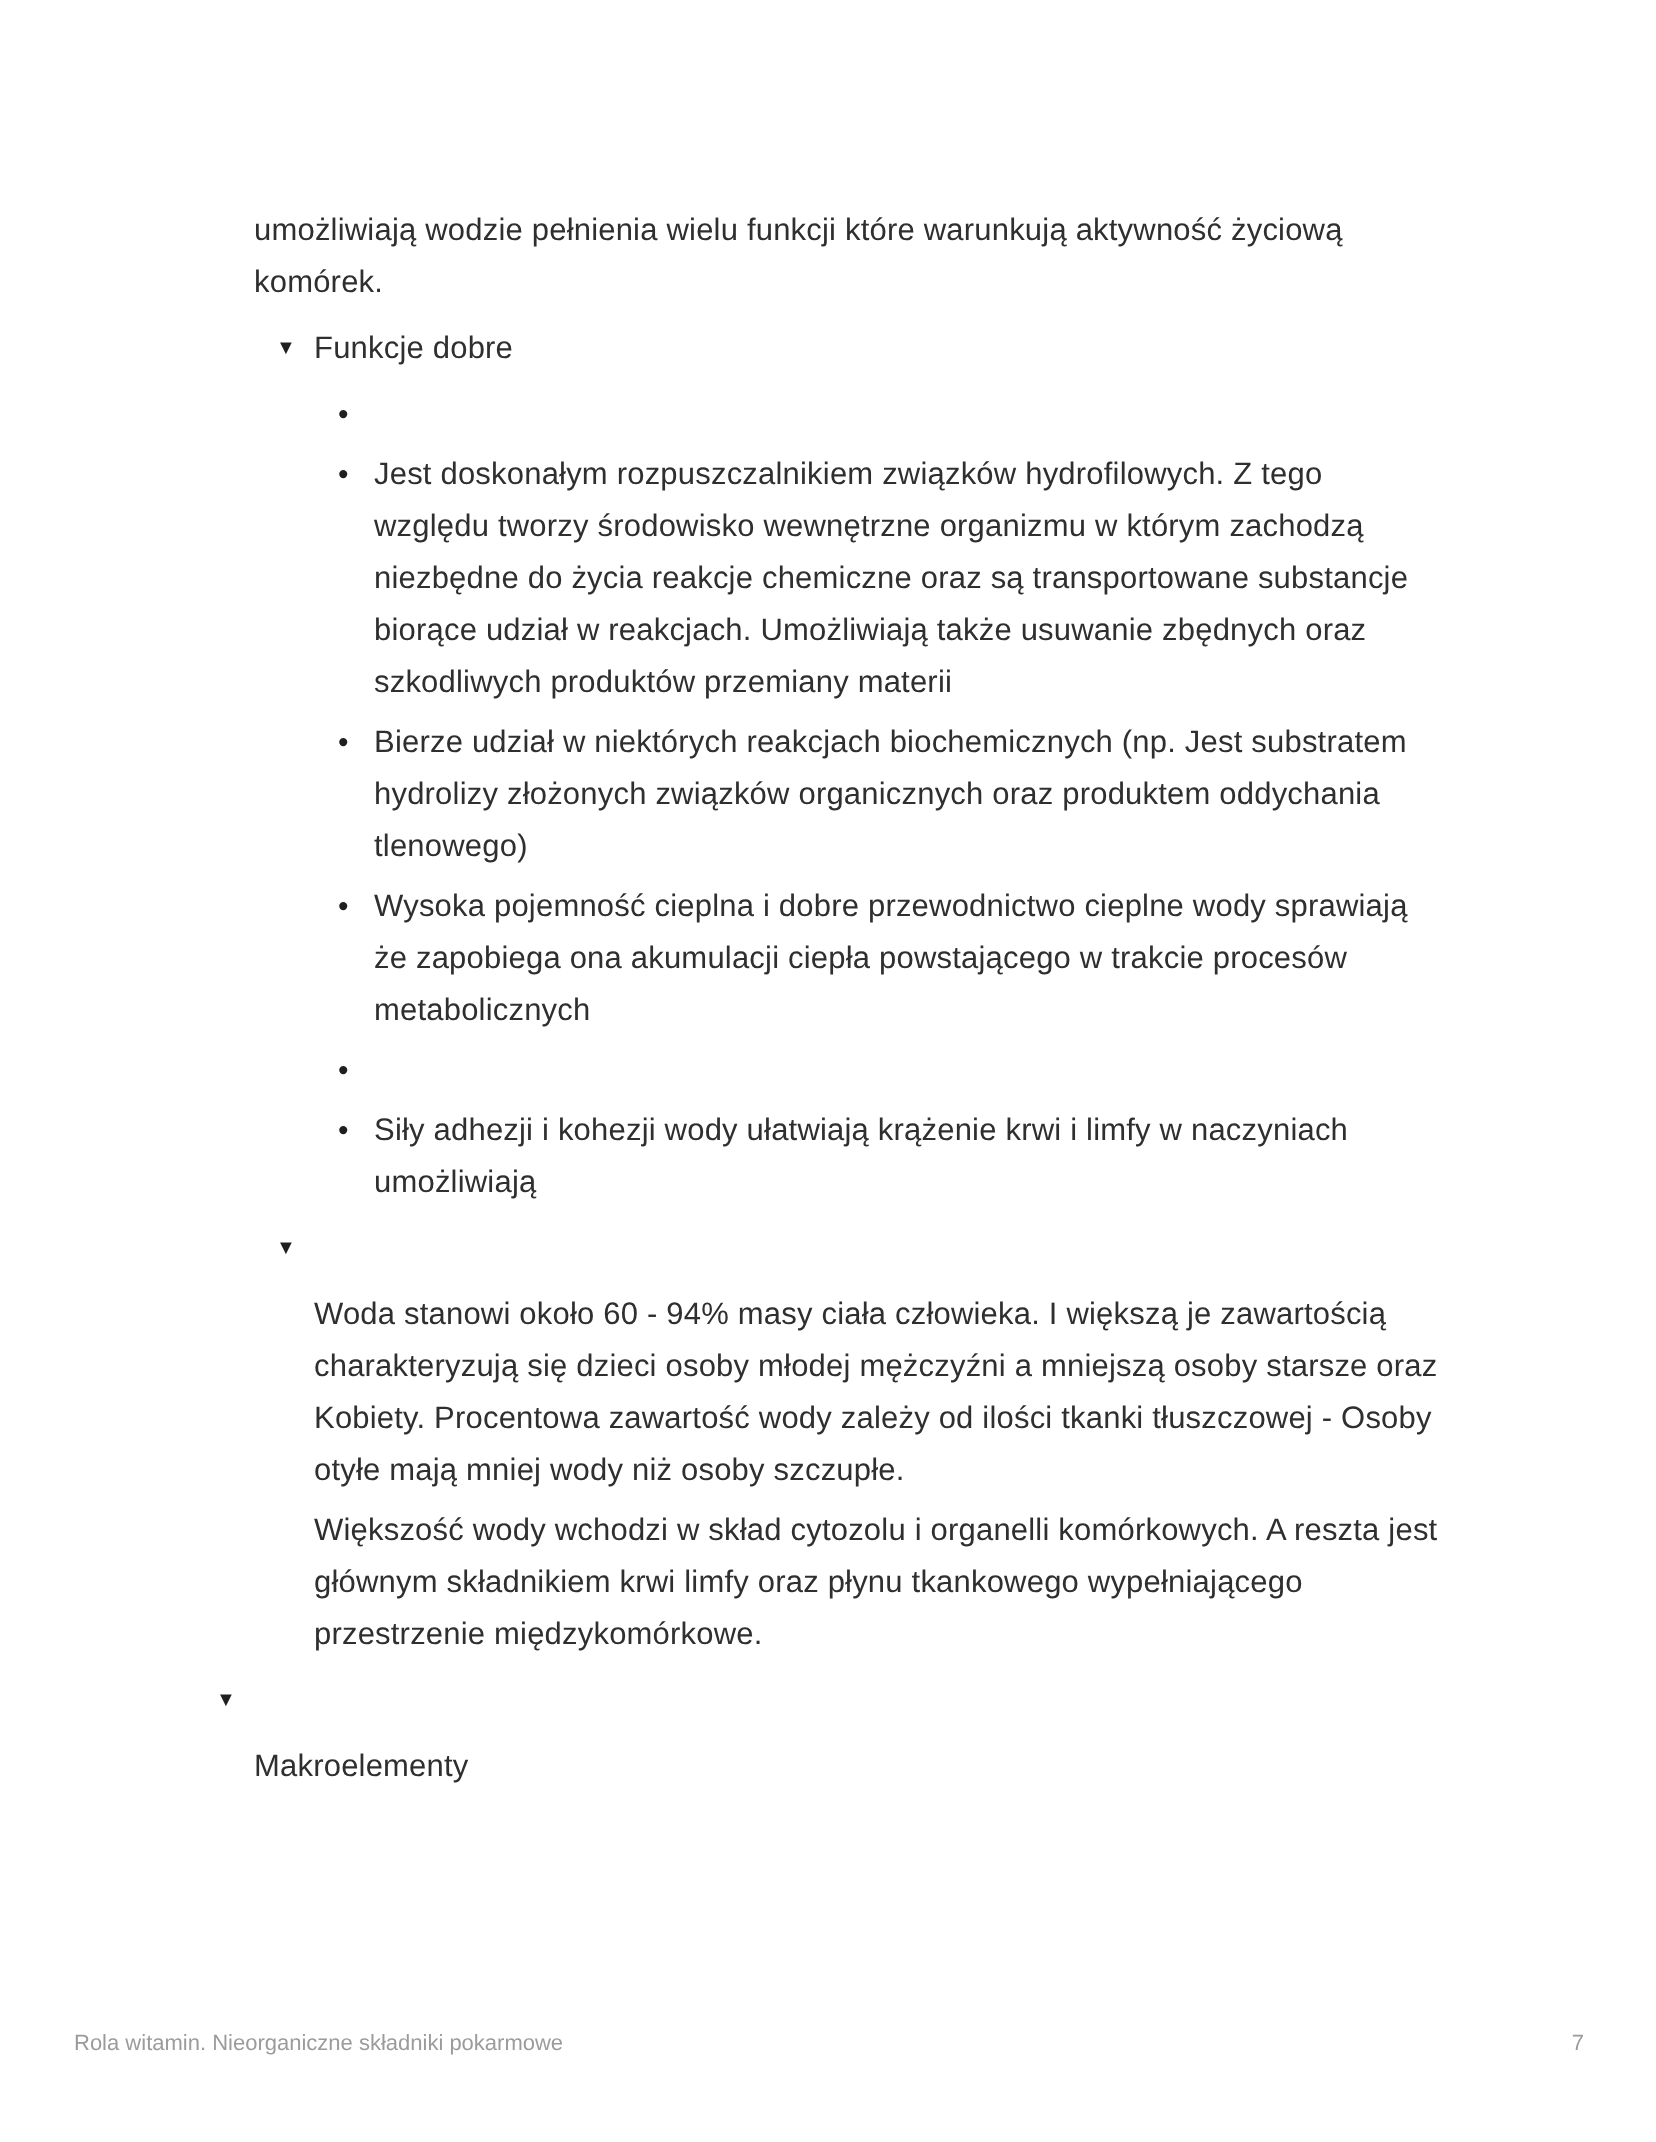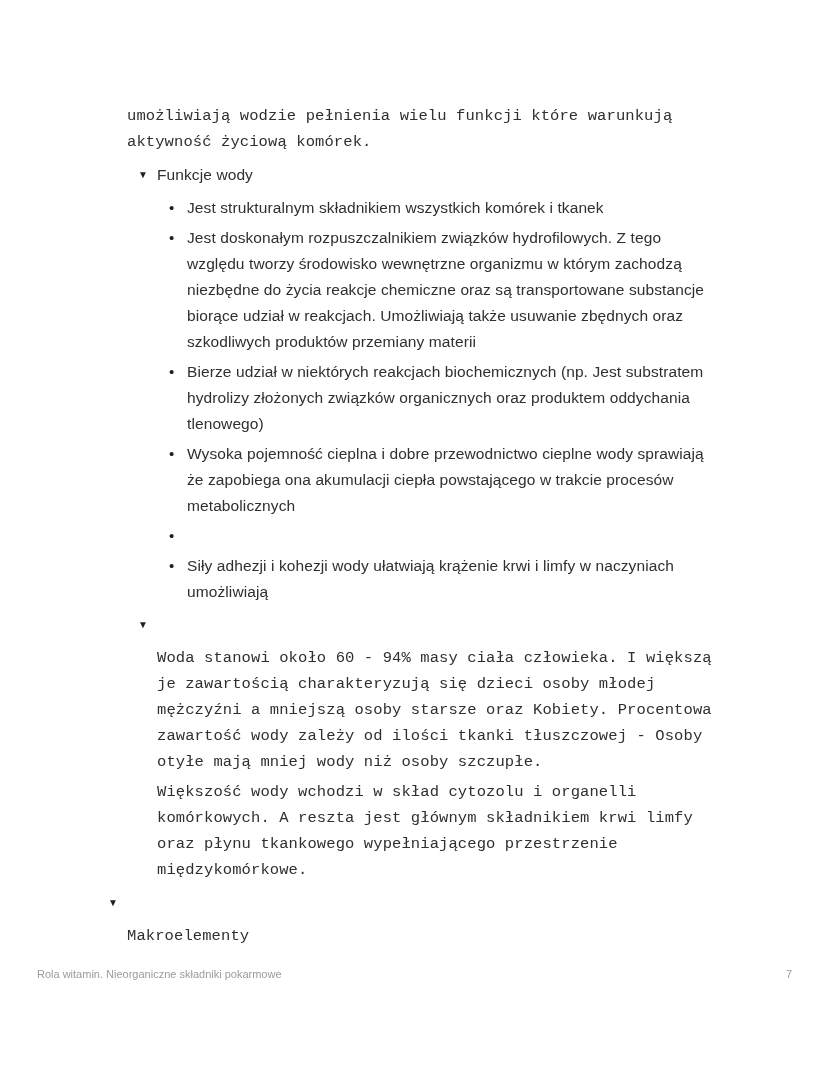--- a/index.html
+++ b/index.html
@@ -21,21 +21,20 @@
   }
   .content {
     padding: 99px 105px 0 127px;
     width: 828px;
   }
   p.block {
     font-size: 15.5px;
     line-height: 26px;
     margin: 4px 0;
     letter-spacing: 0.1px;
-    font-family: Liberation Mono, monospace;
   }
   .indent-1 { margin-left: 30px; }
   .toggle-row {
     display: flex;
     align-items: flex-start;
     margin: 7px 0;
   }
   .toggle-marker {
     flex: none;
     width: 19px;
@@ -70,48 +69,47 @@
   }
   .bullet-text {
     font-size: 15.5px;
     line-height: 26px;
     letter-spacing: 0.1px;
   }
   .footer {
     position: absolute;
     left: 37px;
     right: 36px;
-    top: 968px;
+    top: 1016px;
     display: flex;
     justify-content: space-between;
     align-items: baseline;
     font-size: 11px;
     line-height: 13px;
     color: #9b9b9b;
   }
 </style>
 </head>
 <body>
 
 <div class="page">
   <div class="content">
 
     <p class="block">umożliwiają wodzie pełnienia wielu funkcji które warunkują aktywność życiową komórek.</p>
 
     <div class="indent-1">
 
       <div class="toggle-row">
         <span class="toggle-marker">▼</span>
-        <span class="toggle-title">Funkcje wody</span>
+        <span class="toggle-title">Funkcje dobre</span>
       </div>
       <div class="toggle-children">
         <ul class="bullets">
           <li>
             <span class="bullet-dot">•</span>
-            <span class="bullet-text">Jest strukturalnym składnikiem wszystkich komórek i tkanek</span>
           </li>
           <li>
             <span class="bullet-dot">•</span>
             <span class="bullet-text">Jest doskonałym rozpuszczalnikiem związków hydrofilowych. Z tego względu tworzy środowisko wewnętrzne organizmu w którym zachodzą niezbędne do życia reakcje chemiczne oraz są transportowane substancje biorące udział w reakcjach. Umożliwiają także usuwanie zbędnych oraz szkodliwych produktów przemiany materii</span>
           </li>
           <li>
             <span class="bullet-dot">•</span>
             <span class="bullet-text">Bierze udział w niektórych reakcjach biochemicznych (np. Jest substratem hydrolizy złożonych związków organicznych oraz produktem oddychania tlenowego)</span>
           </li>
           <li>

